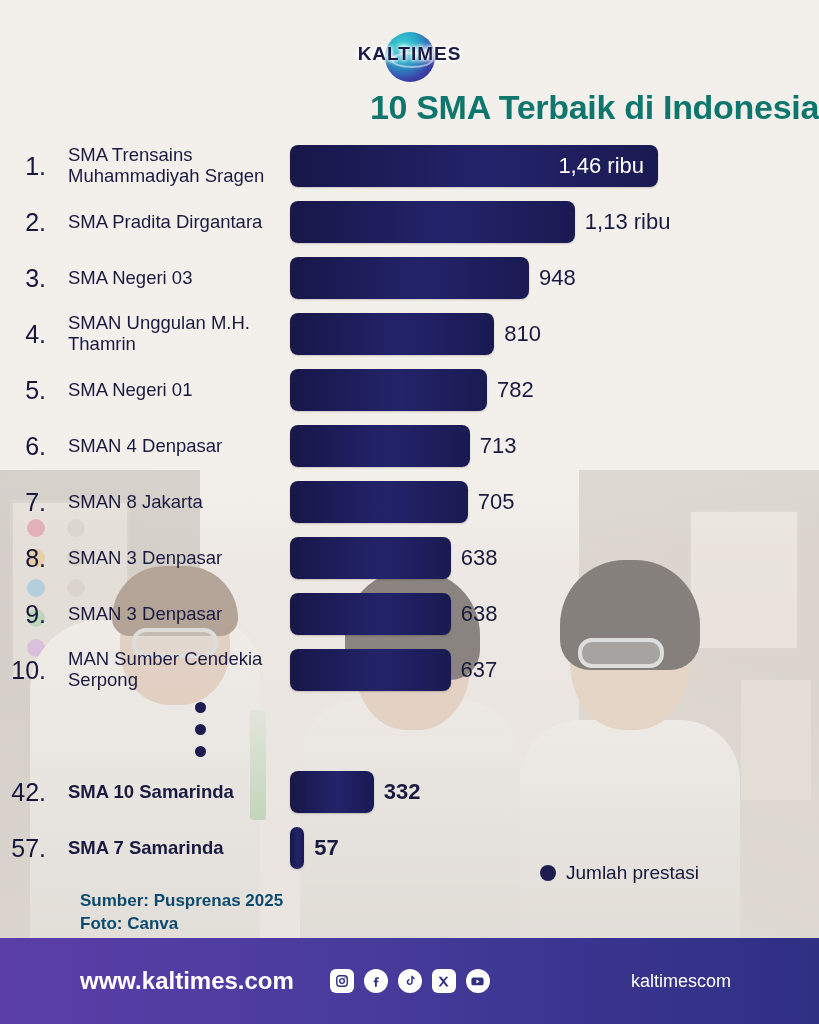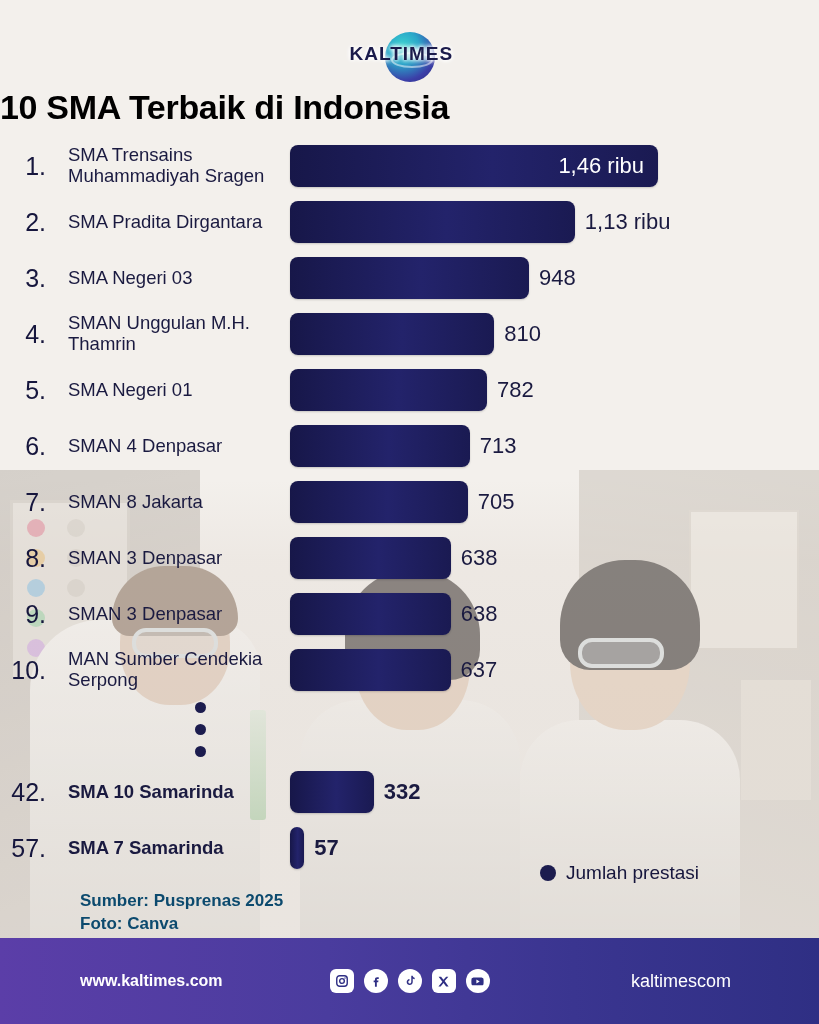--- a/index.html
+++ b/index.html
@@ -77,41 +77,41 @@
   .p-tube { position:absolute; left:250px; top:240px; width:16px; height:110px;
     background:linear-gradient(180deg,#d9e6d5,#9fc79a); border-radius:3px; }
 
   
   .logo-wrap {
     position: absolute; left: 0; right: 0; top: 26px;
     display: flex; flex-direction: column; align-items: center;
   }
   .logo {
     position: relative; width: 120px; height: 56px;
-    display: flex; align-items: center; 
+    display: flex; align-items: center; justify-content: center;
   }
   .logo-globe {
     position: absolute; left: 50%; top: 6px; transform: translateX(-50%);
     width: 50px; height: 50px; border-radius: 50%;
     background: radial-gradient(circle at 35% 30%, #3bd6d0 0%, #2aa6c9 35%, #3b3fa8 70%, #2b2a7a 100%);
   }
   .logo-globe:after {
     content:""; position:absolute; left:6px; top:20px; width:38px; height:12px;
     border-radius:50%; border:2px solid rgba(255,255,255,0.5);
   }
   .logo-text {
     position: relative; z-index: 2;
     font-weight: 800; font-size: 19px; letter-spacing: 1px;
     color: #1b1b4b;
     text-shadow: 0 0 4px #fff, 0 0 4px #fff, 0 0 6px #fff;
   }
   .title {
     position: absolute; left: 0; right: 0; top: 88px;
-    text-align: left;
-    font-size: 34px; font-weight: 800; color: #000000;
+    text-align: right;
+    font-size: 34px; font-weight: 800; color: #0f766e;
     letter-spacing: -0.3px;
   }
 
   
   .chart {
     position: absolute; left: 0; top: 138px; width: 819px;
   }
   .row {
     position: relative;
     display: flex; align-items: center;
@@ -172,21 +172,21 @@
     font-size: 17px; font-weight: 700; color: #0c4a6e; line-height: 1.35;
   }
 
   
   .footer {
     position: absolute; left: 0; right: 0; bottom: 0; height: 86px;
     background: linear-gradient(90deg, #5b3ea8 0%, #4a3c9e 40%, #3a3590 70%, #2f2f84 100%);
     display: flex; align-items: center;
   }
   .footer .site {
-    position: absolute; left: 80px; color: #ffffff; font-weight: 700; font-size: 16px;
+    position: absolute; left: 80px; color: #ffffff; font-weight: 700; font-size: 24px;
   }
   .footer .handle {
     position: absolute; right: 88px; color: #ffffff; font-weight: 400; font-size: 18px;
   }
   .socials {
     position: absolute; left: 50%; transform: translateX(-50%);
     display: flex; gap: 10px; align-items: center;
   }
   .soc {
     width: 24px; height: 24px; border-radius: 6px;

